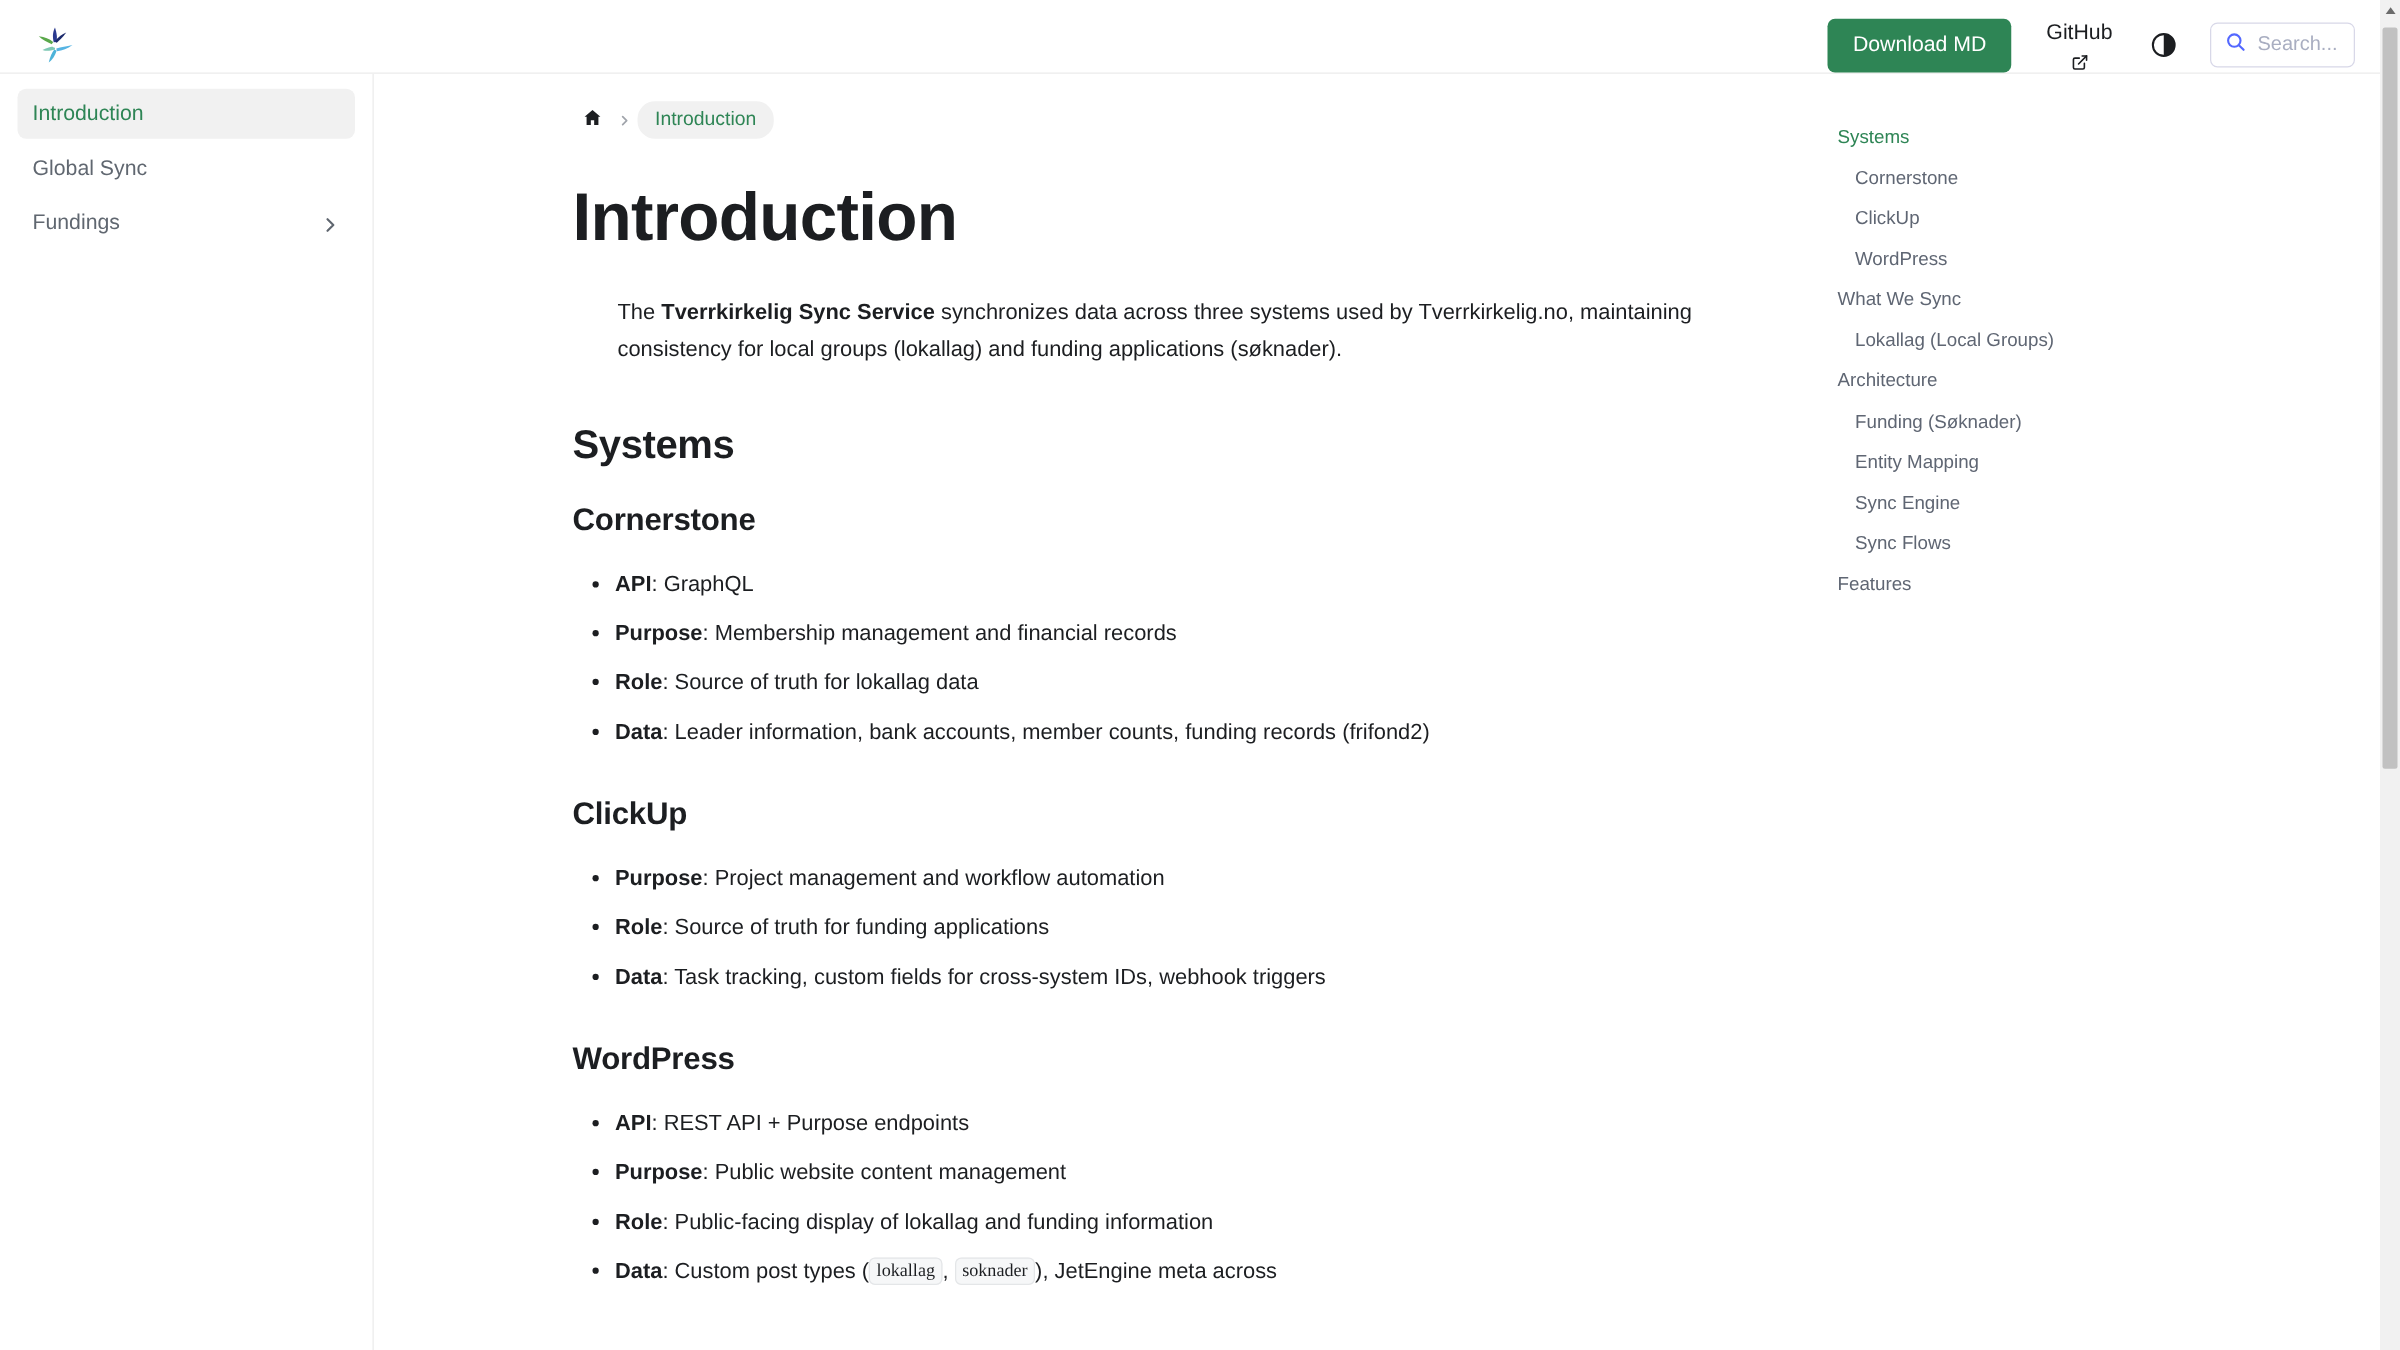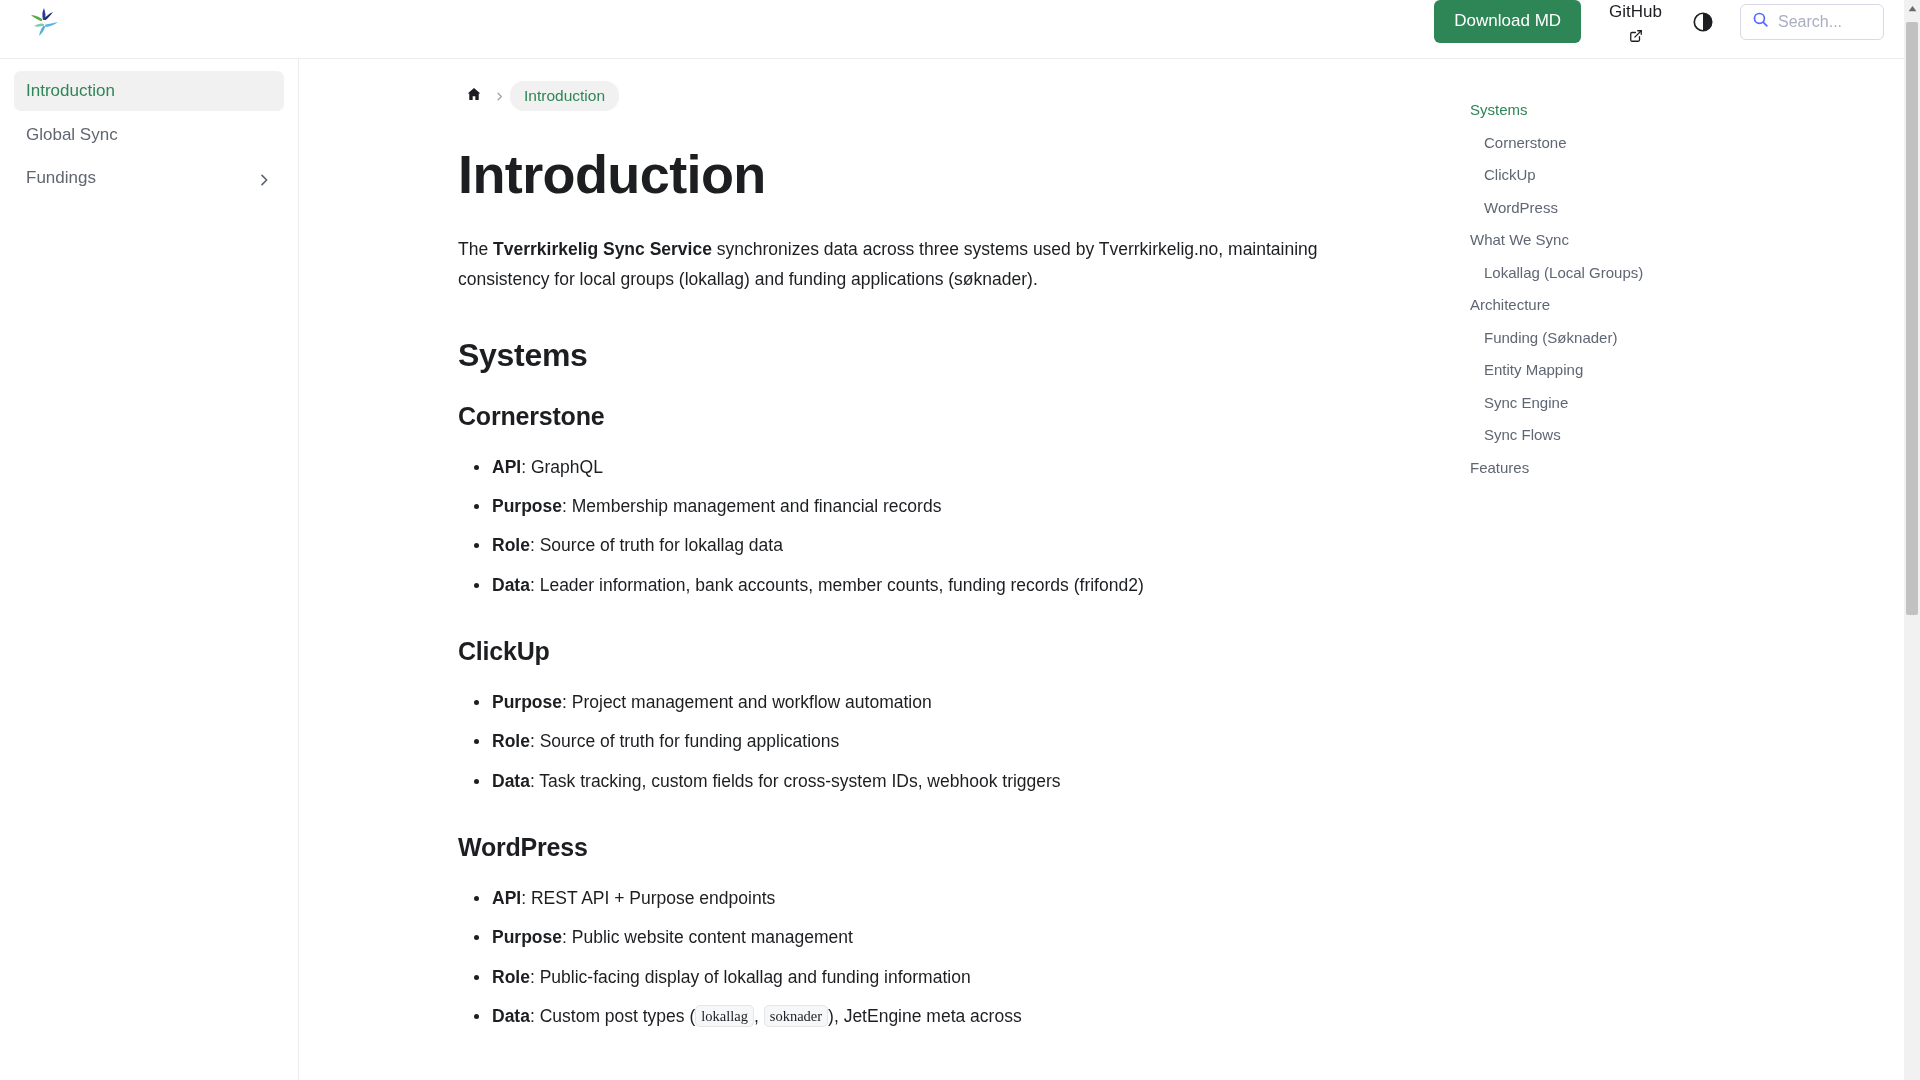--- a/index.html
+++ b/index.html
@@ -11,21 +11,21 @@
     color: #1c1e21;
     -webkit-font-smoothing: antialiased;
   }
 
   
   .navbar {
     position: absolute; top: 0; left: 0;
     width: 1904px; height: 59px;
     background: #ffffff;
     border-bottom: 1px solid #ececec;
-    display: flex; align-items: flex-start;
+    display: flex; align-items: flex-end;
     padding: 0 20px 0 12px;
     z-index: 20;
   }
   .navbar-logo {
     width: 44px; height: 44px;
     display: flex; align-items: center; justify-content: center;
     margin-left: 10px;
   }
   .navbar-spacer { flex: 1; }
   .navbar-right { display: flex; align-items: center; gap: 0; }
@@ -55,21 +55,21 @@
   .theme-toggle {
     margin-left: 26px;
     width: 30px; height: 30px;
     display: flex; align-items: center; justify-content: center;
     background: none; border: none; cursor: pointer;
     padding: 0;
   }
   .search-box {
     margin-left: 22px;
     display: flex; align-items: center; gap: 9px;
-    width: 144px; height: 36px;
+    width: 116px; height: 36px;
     border: 1px solid #d8d8e8;
     border-radius: 6px;
     background: #ffffff;
     padding: 0 11px;
     cursor: pointer;
   }
   .search-placeholder {
     color: #a9aec1;
     font-size: 16px;
     white-space: nowrap;
@@ -142,20 +142,21 @@
     line-height: 1.1;
     color: #1c1e21;
     margin-bottom: 30px;
   }
   p.lead {
     font-size: 17.5px;
     line-height: 1.72;
     color: #1c1e21;
     max-width: 905px;
     margin-bottom: 42px;
+    margin-left: 36px;
   }
   h2.sect {
     font-size: 32px;
     font-weight: 800;
     letter-spacing: -0.3px;
     color: #1c1e21;
     margin-bottom: 28px;
   }
   h3.subsect {
     font-size: 25px;

